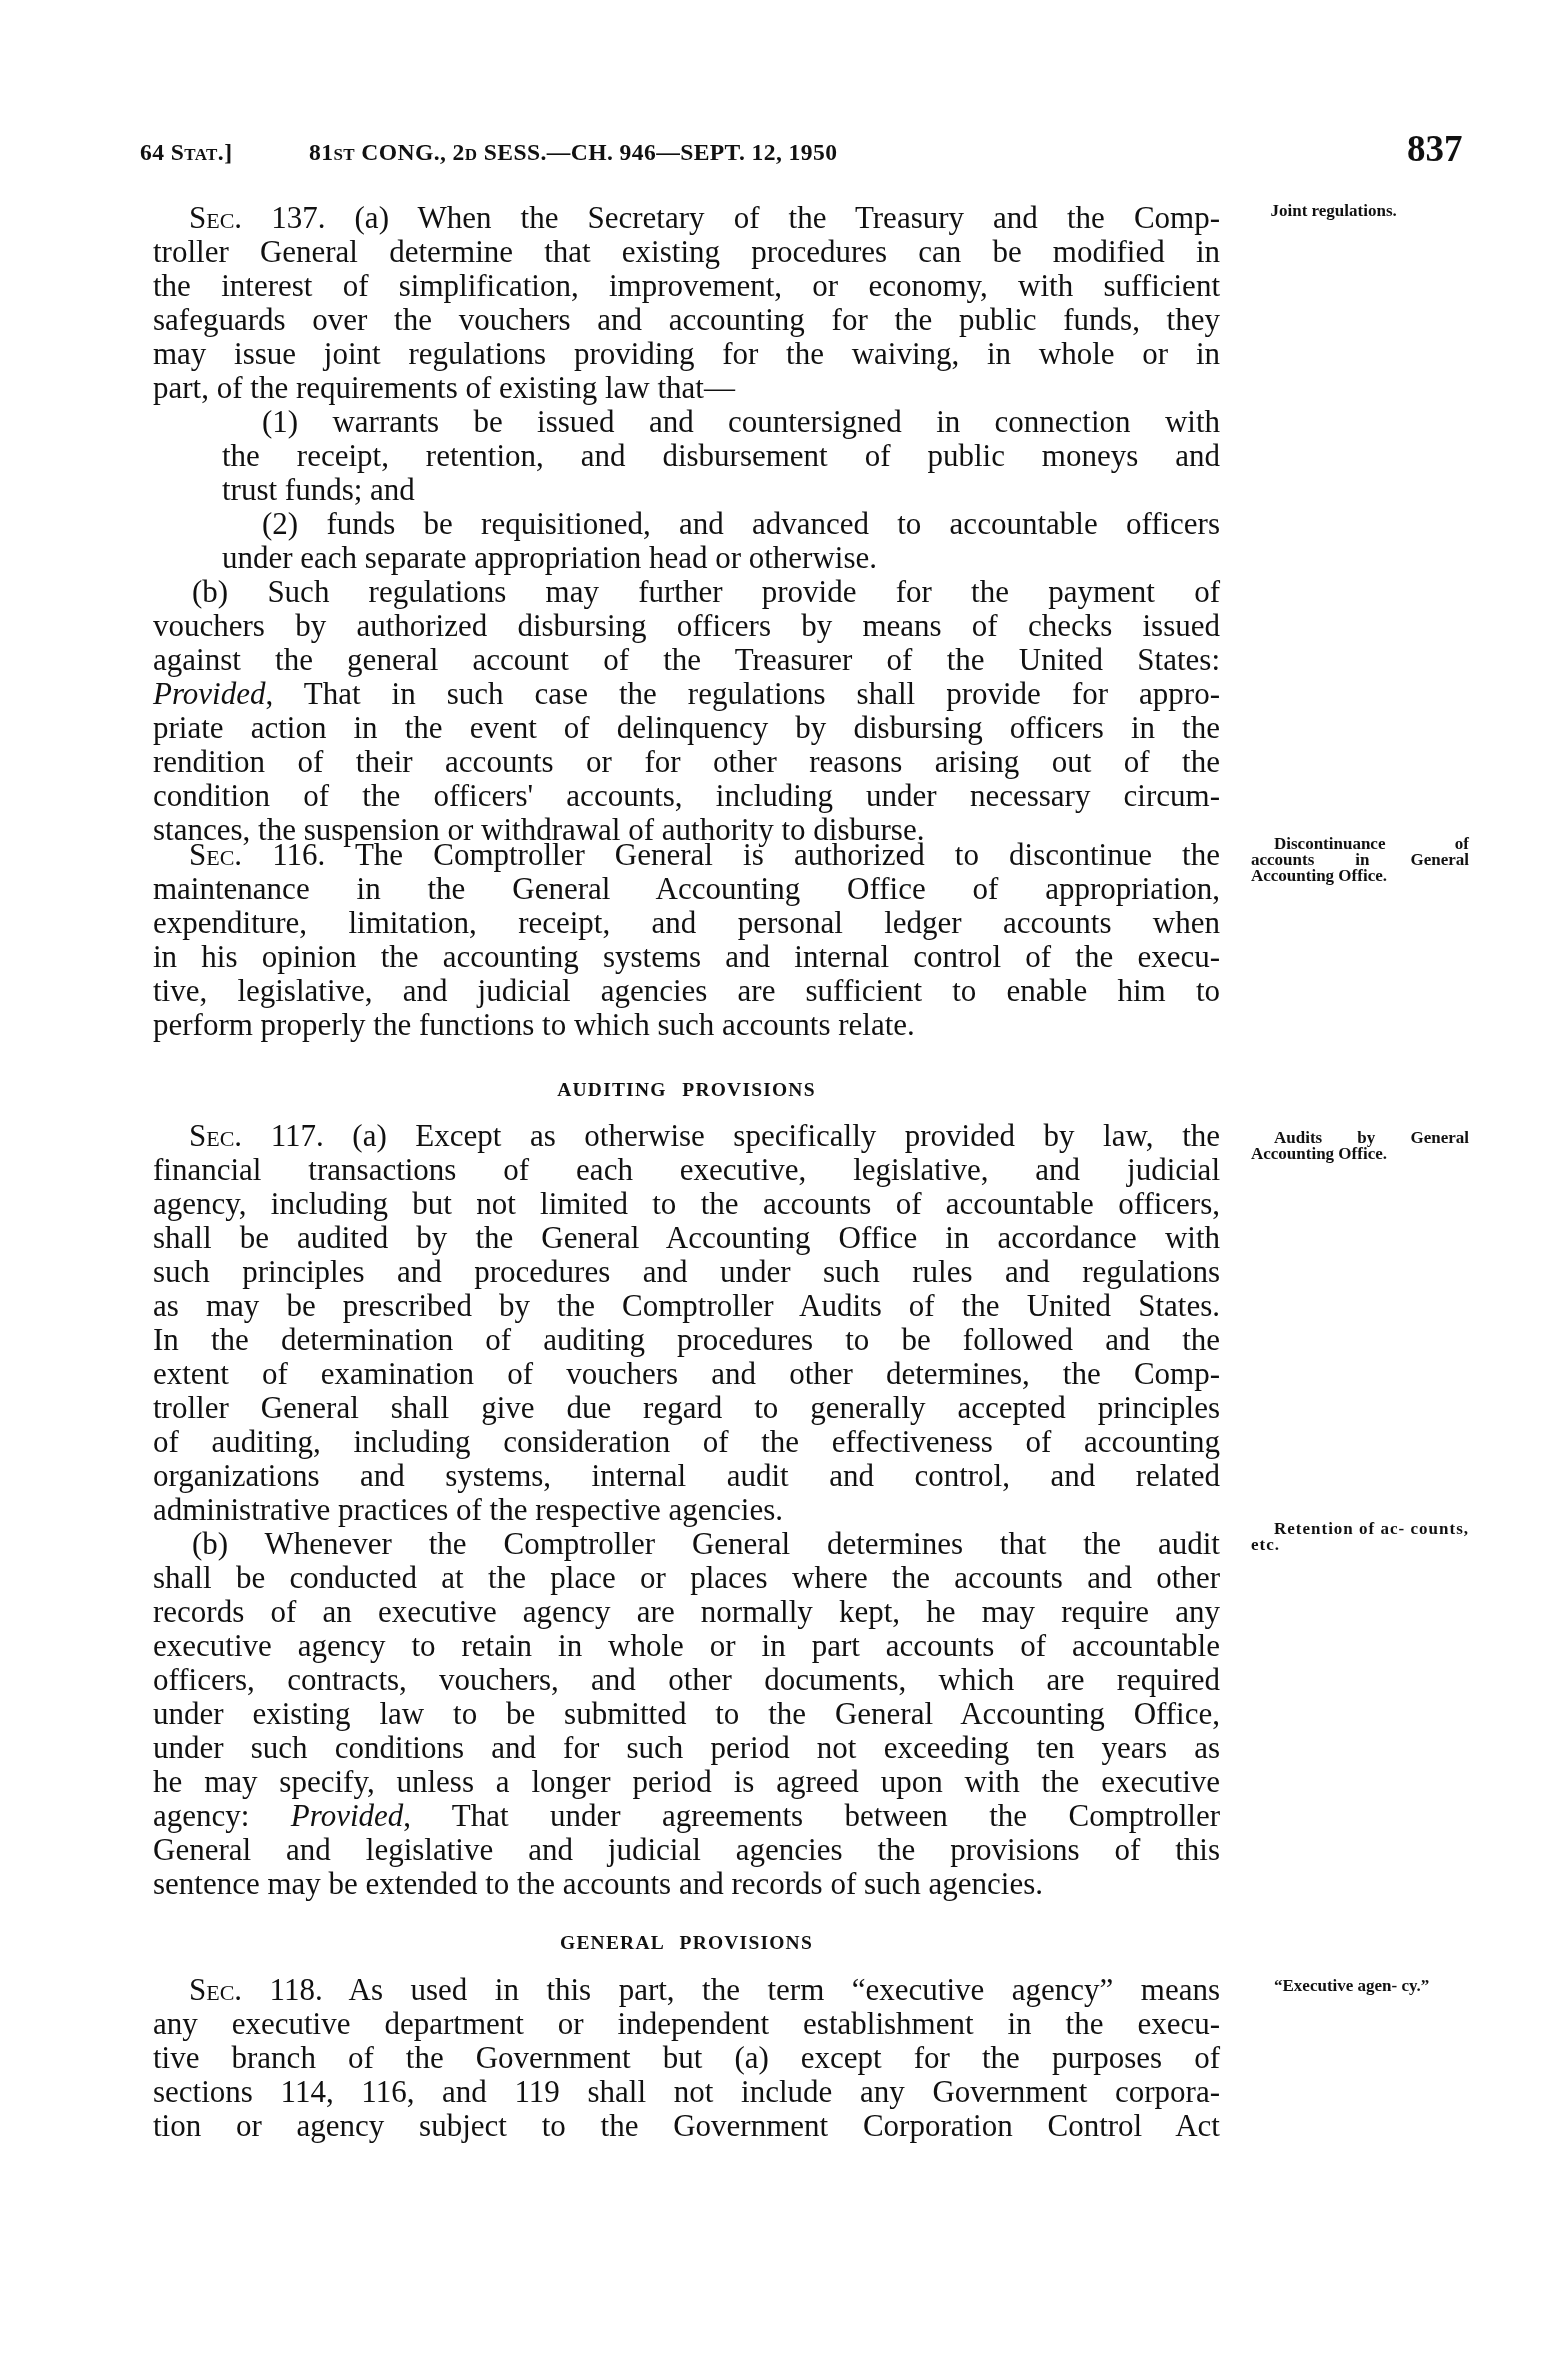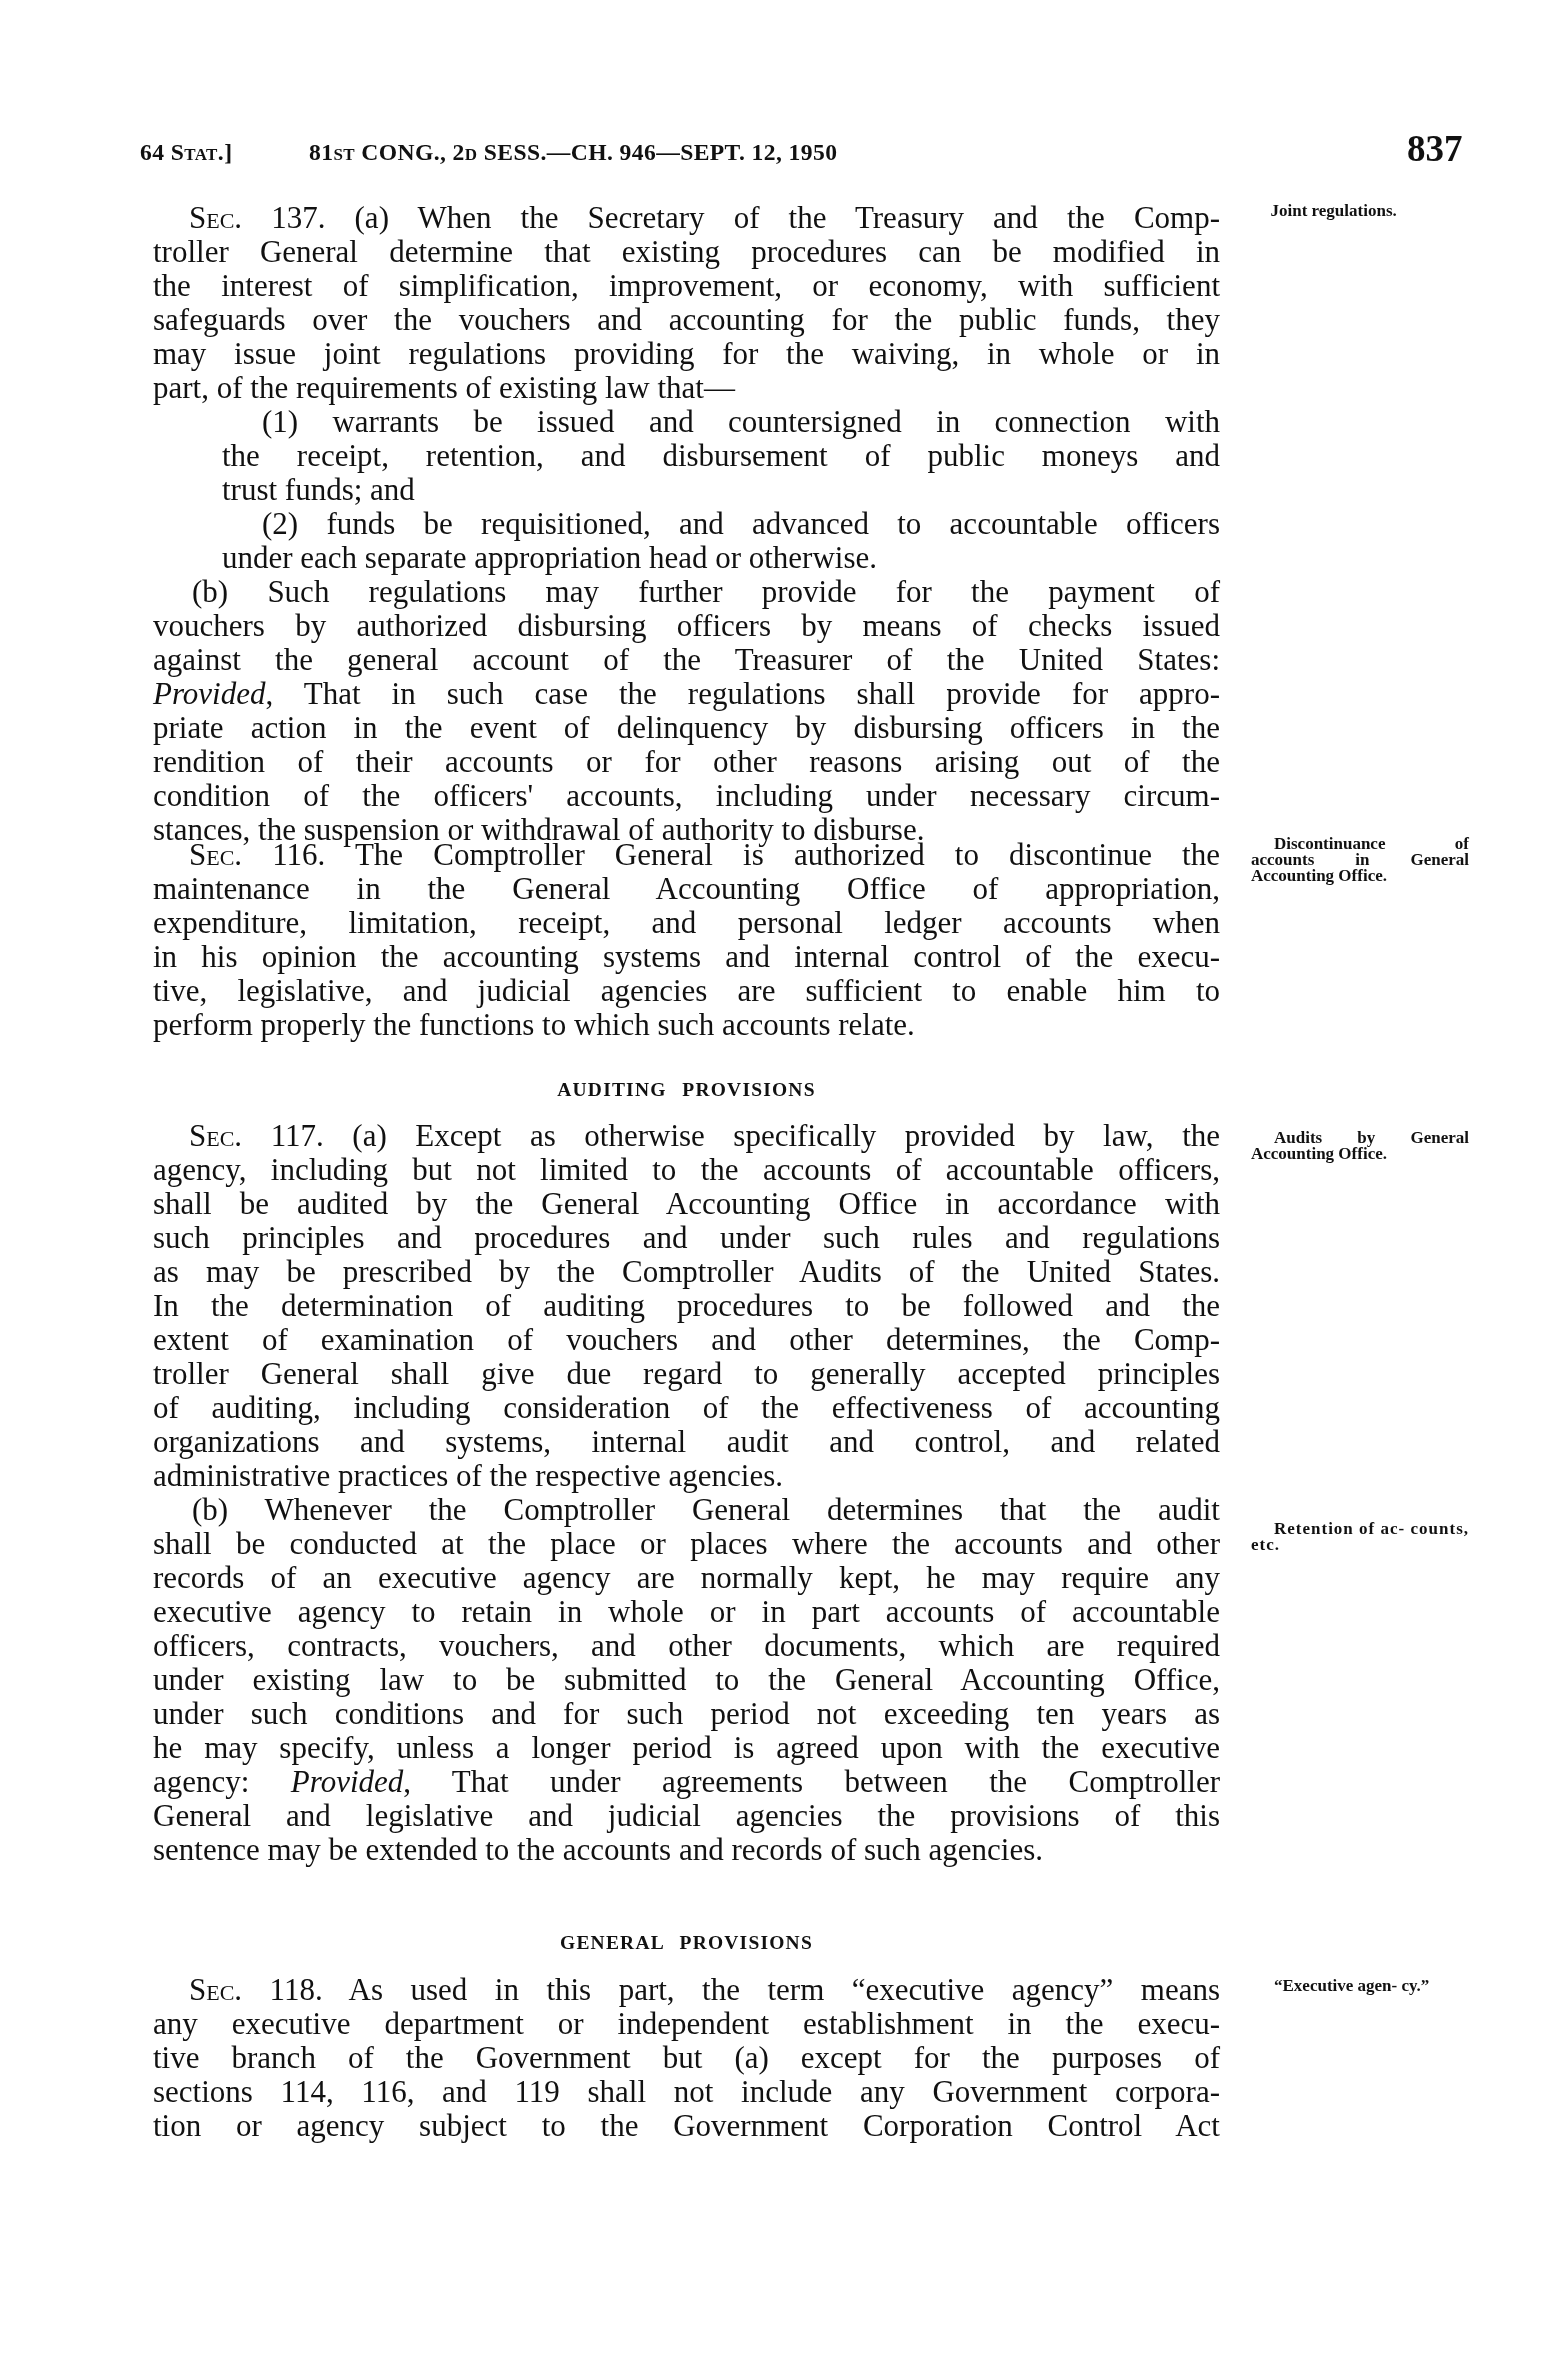--- a/index.html
+++ b/index.html
@@ -74,20 +74,21 @@
     <span class="ln">in his opinion the accounting systems and internal control of the execu-</span>
     <span class="ln">tive, legislative, and judicial agencies are sufficient to enable him to</span>
     <span class="ln last">perform properly the functions to which such accounts relate.</span>
   </div>
   <div class="mnote" style="top:836px;">Discontinuance of accounts in General Accounting Office.</div>
 
   <div class="heading" style="top:1078px;">AUDITING PROVISIONS</div>
 
   <div class="col" style="top:1119px;">
     <span class="ln ind-sec"><span class="sc">Sec.</span> <span>117.</span> <span>(a) Except as otherwise specifically provided by law, the</span></span>
+    <span class="ln">financial transactions of each executive, legislative, and judicial</span>
     <span class="ln">agency, including but not limited to the accounts of accountable officers,</span>
     <span class="ln">shall be audited by the General Accounting Office in accordance with</span>
     <span class="ln">such principles and procedures and under such rules and regulations</span>
     <span class="ln">as may be prescribed by the Comptroller Audits of the United States.</span>
     <span class="ln">In the determination of auditing procedures to be followed and the</span>
     <span class="ln">extent of examination of vouchers and other determines, the Comp-</span>
     <span class="ln">troller General shall give due regard to generally accepted principles</span>
     <span class="ln">of auditing, including consideration of the effectiveness of accounting</span>
     <span class="ln">organizations and systems, internal audit and control, and related</span>
     <span class="ln last">administrative practices of the respective agencies.</span>

